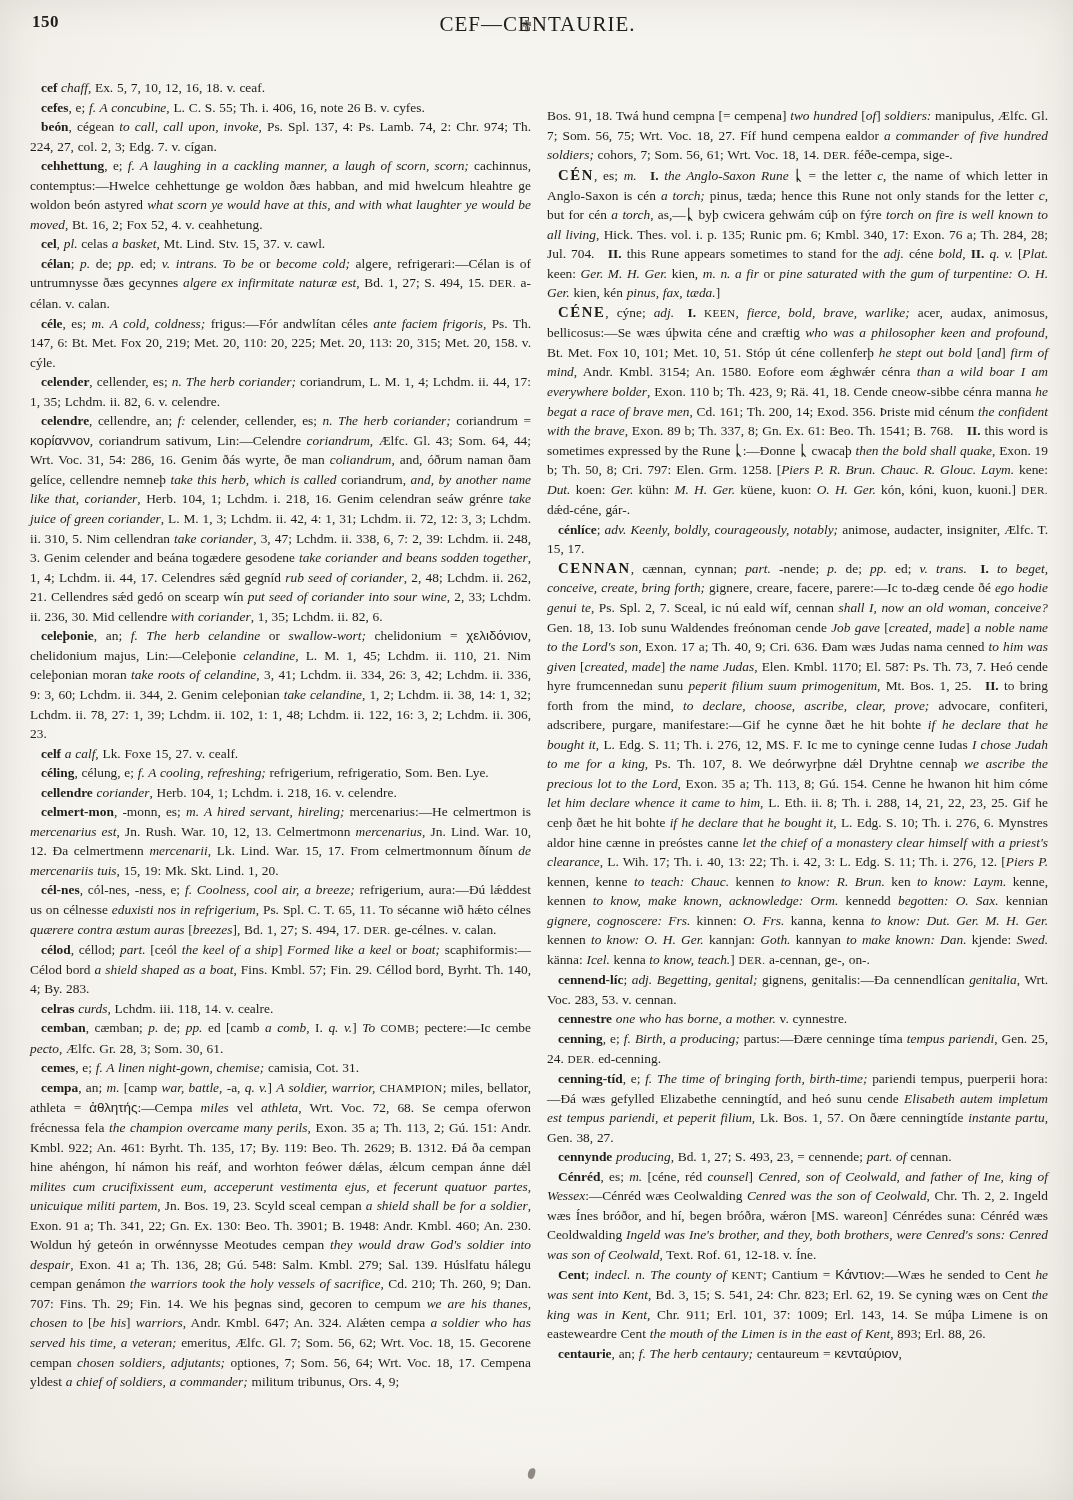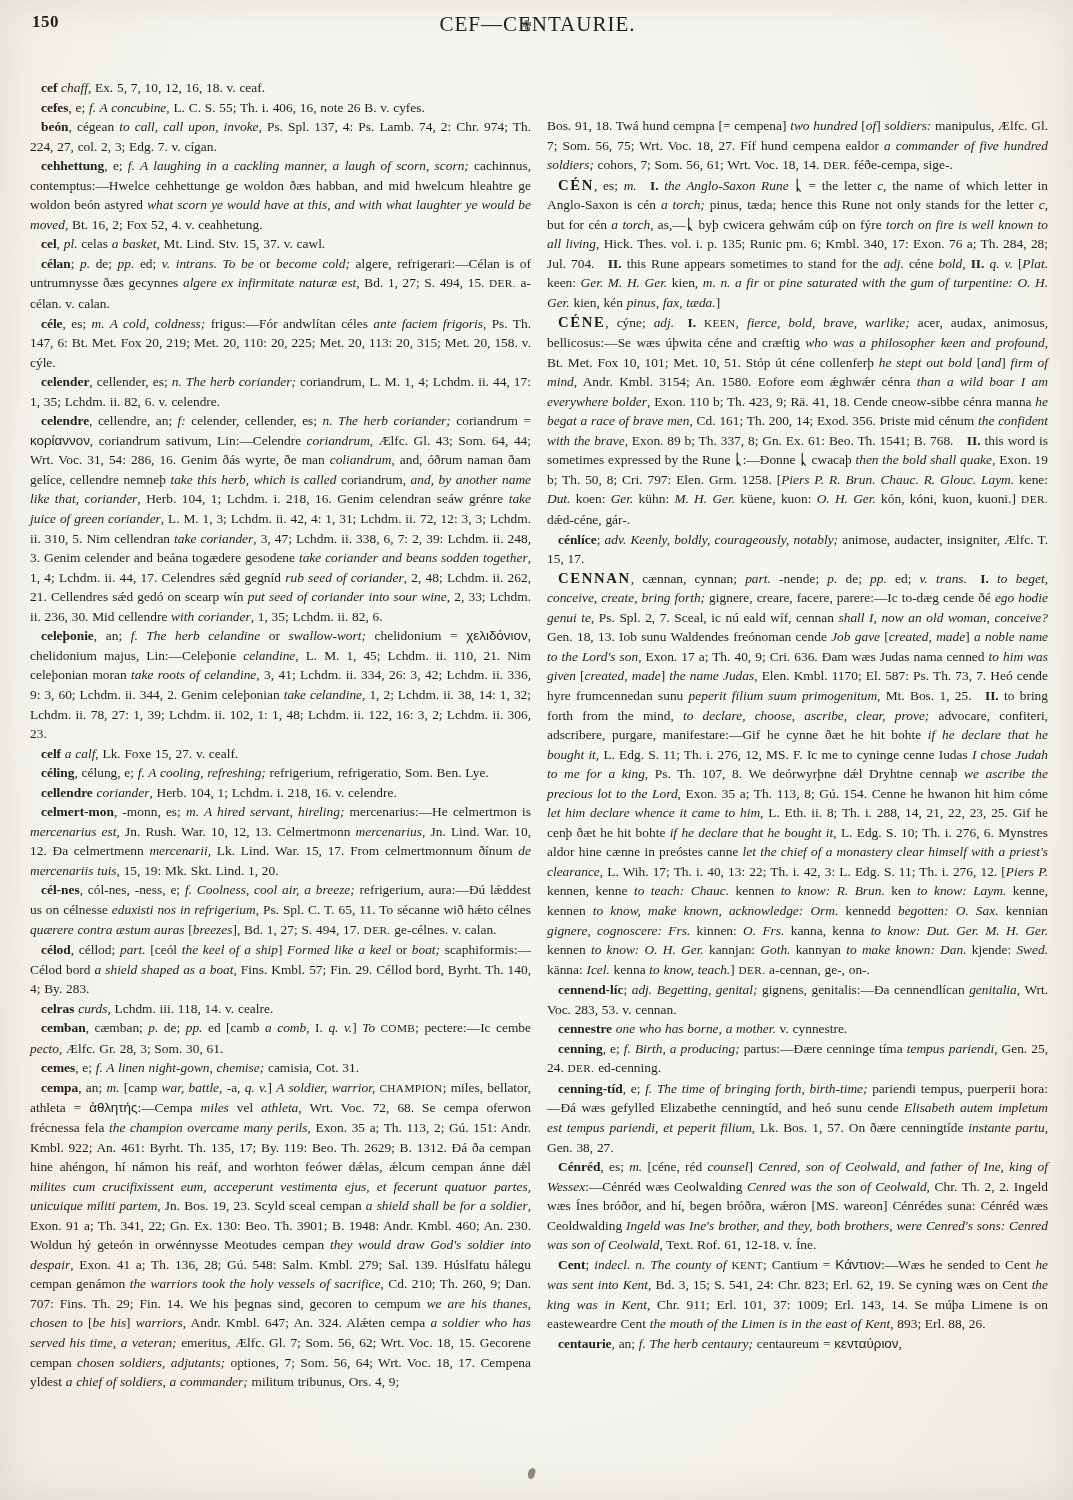--- a/index.html
+++ b/index.html
@@ -70,18 +70,19 @@
     <div class="col" id="col-right">
         <p class="entry cont"><span>Bos. 91, 18.  Twá hund cempna [= cempena] </span><span class="s-i">two hundred</span><span> [</span><span class="s-i">of</span><span>] </span><span class="s-i">soldiers:</span><span> manipulus, Ælfc. Gl. 7; Som. 56, 75; Wrt. Voc. 18, 27.  Fíf hund cempena ealdor </span><span class="s-i">a commander of five hundred soldiers;</span><span> cohors, 7; Som. 56, 61; Wrt. Voc. 18, 14.  </span><span class="s-sc">DER.</span><span> féðe-cempa, sige-.</span></p>
         <p class="entry"><span class="s-h">CÉN</span><span>, es; </span><span class="s-i">m.</span><span> </span><span class="s-b">I.</span><span> </span><span class="s-i">the Anglo-Saxon Rune</span><span> </span><span class="s-r">ᚳ</span><span> = the letter </span><span class="s-i">c</span><span>, the name of which letter in Anglo-Saxon is cén </span><span class="s-i">a torch;</span><span> pinus, tæda; hence this Rune not only stands for the letter </span><span class="s-i">c</span><span>, but for cén </span><span class="s-i">a torch</span><span>, as,—</span><span class="s-r">ᚳ</span><span> byþ cwicera gehwám cúþ on fýre </span><span class="s-i">torch on fire is well known to all living</span><span>, Hick. Thes. vol. i. p. 135; Runic pm. 6; Kmbl. 340, 17: Exon. 76 a; Th. 284, 28; Jul. 704. </span><span class="s-b">II.</span><span> this Rune appears sometimes to stand for the </span><span class="s-i">adj.</span><span> céne </span><span class="s-i">bold,</span><span> </span><span class="s-b">II.</span><span> </span><span class="s-i">q. v.</span><span> [</span><span class="s-i">Plat.</span><span> keen: </span><span class="s-i">Ger. M. H. Ger.</span><span> kien, </span><span class="s-i">m. n. a fir</span><span> or </span><span class="s-i">pine saturated with the gum of turpentine:</span><span> </span><span class="s-i">O. H. Ger.</span><span> kien, kén </span><span class="s-i">pinus, fax, tæda.</span><span>]</span></p>
         <p class="entry"><span class="s-h">CÉNE</span><span>, cýne; </span><span class="s-i">adj.</span><span> </span><span class="s-b">I.</span><span> </span><span class="s-sc">KEEN</span><span>, </span><span class="s-i">fierce, bold, brave, warlike;</span><span> acer, audax, animosus, bellicosus:—Se wæs úþwita céne and cræftig </span><span class="s-i">who was a philosopher keen and profound</span><span>, Bt. Met. Fox 10, 101; Met. 10, 51.  Stóp út céne collenferþ </span><span class="s-i">he stept out bold</span><span> [</span><span class="s-i">and</span><span>] </span><span class="s-i">firm of mind</span><span>, Andr. Kmbl. 3154; An. 1580.  Eofore eom ǽghwǽr cénra </span><span class="s-i">than a wild boar I am everywhere bolder</span><span>, Exon. 110 b; Th. 423, 9; Rä. 41, 18.  Cende cneow-sibbe cénra manna </span><span class="s-i">he begat a race of brave men</span><span>, Cd. 161; Th. 200, 14; Exod. 356.  Þriste mid cénum </span><span class="s-i">the confident with the brave</span><span>, Exon. 89 b; Th. 337, 8; Gn. Ex. 61: Beo. Th. 1541; B. 768. </span><span class="s-b">II.</span><span> this word is sometimes expressed by the Rune </span><span class="s-r">ᚳ</span><span>:—Ðonne </span><span class="s-r">ᚳ</span><span> cwacaþ </span><span class="s-i">then the bold shall quake</span><span>, Exon. 19 b; Th. 50, 8; Cri. 797: Elen. Grm. 1258.  [</span><span class="s-i">Piers P. R. Brun. Chauc. R. Glouc. Laym.</span><span> kene: </span><span class="s-i">Dut.</span><span> koen: </span><span class="s-i">Ger.</span><span> kühn: </span><span class="s-i">M. H. Ger.</span><span> küene, kuon: </span><span class="s-i">O. H. Ger.</span><span> kón, kóni, kuon, kuoni.]  </span><span class="s-sc">DER.</span><span> dǽd-céne, gár-.</span></p>
         <p class="entry"><span class="s-b">cénlíce</span><span>; </span><span class="s-i">adv. Keenly, boldly, courageously, notably;</span><span> animose, audacter, insigniter, Ælfc. T. 15, 17.</span></p>
         <p class="entry"><span class="s-h">CENNAN</span><span>, cænnan, cynnan; </span><span class="s-i">part.</span><span> -nende; </span><span class="s-i">p.</span><span> de; </span><span class="s-i">pp.</span><span> ed; </span><span class="s-i">v. trans.</span><span> </span><span class="s-b">I.</span><span> </span><span class="s-i">to beget, conceive, create, bring forth;</span><span> gignere, creare, facere, parere:—Ic to-dæg cende ðé </span><span class="s-i">ego hodie genui te</span><span>, Ps. Spl. 2, 7.  Sceal, ic nú eald wíf, cennan </span><span class="s-i">shall I, now an old woman, conceive?</span><span> Gen. 18, 13.  Iob sunu Waldendes freónoman cende </span><span class="s-i">Job gave</span><span> [</span><span class="s-i">created, made</span><span>] </span><span class="s-i">a noble name to the Lord's son</span><span>, Exon. 17 a; Th. 40, 9; Cri. 636.  Ðam wæs Judas nama cenned </span><span class="s-i">to him was given</span><span> [</span><span class="s-i">created, made</span><span>] </span><span class="s-i">the name Judas</span><span>, Elen. Kmbl. 1170; El. 587: Ps. Th. 73, 7.  Heó cende hyre frumcennedan sunu </span><span class="s-i">peperit filium suum primogenitum</span><span>, Mt. Bos. 1, 25. </span><span class="s-b">II.</span><span> to bring forth from the mind, </span><span class="s-i">to declare, choose, ascribe, clear, prove;</span><span> advocare, confiteri, adscribere, purgare, manifestare:—Gif he cynne ðæt he hit bohte </span><span class="s-i">if he declare that he bought it</span><span>, L. Edg. S. 11; Th. i. 276, 12, MS. F.  Ic me to cyninge cenne Iudas </span><span class="s-i">I chose Judah to me for a king</span><span>, Ps. Th. 107, 8.  We deórwyrþne dǽl Dryhtne cennaþ </span><span class="s-i">we ascribe the precious lot to the Lord</span><span>, Exon. 35 a; Th. 113, 8; Gú. 154.  Cenne he hwanon hit him cóme </span><span class="s-i">let him declare whence it came to him</span><span>, L. Eth. ii. 8; Th. i. 288, 14, 21, 22, 23, 25.  Gif he cenþ ðæt he hit bohte </span><span class="s-i">if he declare that he bought it</span><span>, L. Edg. S. 10; Th. i. 276, 6.  Mynstres aldor hine cænne in preóstes canne </span><span class="s-i">let the chief of a monastery clear himself with a priest's clearance</span><span>, L. Wih. 17; Th. i. 40, 13: 22; Th. i. 42, 3: L. Edg. S. 11; Th. i. 276, 12.  [</span><span class="s-i">Piers P.</span><span> kennen, kenne </span><span class="s-i">to teach:</span><span> </span><span class="s-i">Chauc.</span><span> kennen </span><span class="s-i">to know:</span><span> </span><span class="s-i">R. Brun.</span><span> ken </span><span class="s-i">to know:</span><span> </span><span class="s-i">Laym.</span><span> kenne, kennen </span><span class="s-i">to know, make known, acknowledge:</span><span> </span><span class="s-i">Orm.</span><span> kennedd </span><span class="s-i">begotten:</span><span> </span><span class="s-i">O. Sax.</span><span> kennian </span><span class="s-i">gignere, cognoscere:</span><span> </span><span class="s-i">Frs.</span><span> kinnen: </span><span class="s-i">O. Frs.</span><span> kanna, kenna </span><span class="s-i">to know:</span><span> </span><span class="s-i">Dut. Ger. M. H. Ger.</span><span> kennen </span><span class="s-i">to know:</span><span> </span><span class="s-i">O. H. Ger.</span><span> kannjan: </span><span class="s-i">Goth.</span><span> kannyan </span><span class="s-i">to make known:</span><span> </span><span class="s-i">Dan.</span><span> kjende: </span><span class="s-i">Swed.</span><span> känna: </span><span class="s-i">Icel.</span><span> kenna </span><span class="s-i">to know, teach.</span><span>]  </span><span class="s-sc">DER.</span><span> a-cennan, ge-, on-.</span></p>
         <p class="entry"><span class="s-b">cennend-líc</span><span>; </span><span class="s-i">adj. Begetting, genital;</span><span> gignens, genitalis:—Ða cennendlícan </span><span class="s-i">genitalia</span><span>, Wrt. Voc. 283, 53.  v. cennan.</span></p>
         <p class="entry"><span class="s-b">cennestre</span><span> </span><span class="s-i">one who has borne, a mother.</span><span>  v. cynnestre.</span></p>
         <p class="entry"><span class="s-b">cenning</span><span>, e; </span><span class="s-i">f. Birth, a producing;</span><span> partus:—Ðære cenninge tíma </span><span class="s-i">tempus pariendi</span><span>, Gen. 25, 24.  </span><span class="s-sc">DER.</span><span> ed-cenning.</span></p>
         <p class="entry"><span class="s-b">cenning-tíd</span><span>, e; </span><span class="s-i">f. The time of bringing forth, birth-time;</span><span> pariendi tempus, puerperii hora:—Ðá wæs gefylled Elizabethe cenningtíd, and heó sunu cende </span><span class="s-i">Elisabeth autem impletum est tempus pariendi, et peperit filium</span><span>, Lk. Bos. 1, 57.  On ðære cenningtíde </span><span class="s-i">instante partu</span><span>, Gen. 38, 27.</span></p>
+        <p class="entry"><span class="s-b">cennynde</span><span> </span><span class="s-i">producing</span><span>, Bd. 1, 27; S. 493, 23, = cennende; </span><span class="s-i">part. of</span><span> cennan.</span></p>
         <p class="entry"><span class="s-b">Cénréd</span><span>, es; </span><span class="s-i">m.</span><span> [céne, réd </span><span class="s-i">counsel</span><span>] </span><span class="s-i">Cenred, son of Ceolwald, and father of Ine, king of Wessex</span><span>:—Cénréd wæs Ceolwalding </span><span class="s-i">Cenred was the son of Ceolwald</span><span>, Chr. Th. 2, 2.  Ingeld wæs Ínes bróðor, and hí, begen bróðra, wǽron [MS. wareon] Cénrédes suna: Cénréd wæs Ceoldwalding </span><span class="s-i">Ingeld was Ine's brother, and they, both brothers, were Cenred's sons: Cenred was son of Ceolwald</span><span>, Text. Rof. 61, 12-18.  v. Íne.</span></p>
         <p class="entry"><span class="s-b">Cent</span><span>; </span><span class="s-i">indecl. n. The county of</span><span class="s-sc"> KENT</span><span>; Cantium = </span><span class="s-gk">Κάντιον</span><span>:—Wæs he sended to Cent </span><span class="s-i">he was sent into Kent</span><span>, Bd. 3, 15; S. 541, 24: Chr. 823; Erl. 62, 19.  Se cyning wæs on Cent </span><span class="s-i">the king was in Kent</span><span>, Chr. 911; Erl. 101, 37: 1009; Erl. 143, 14.  Se múþa Limene is on easteweardre Cent </span><span class="s-i">the mouth of the Limen is in the east of Kent</span><span>, 893; Erl. 88, 26.</span></p>
         <p class="entry"><span class="s-b">centaurie</span><span>, an; </span><span class="s-i">f. The herb centaury;</span><span> centaureum = </span><span class="s-gk">κενταύριον</span><span>,</span></p>
       </div>
   </div>
 </div>
 
 </body></html>

